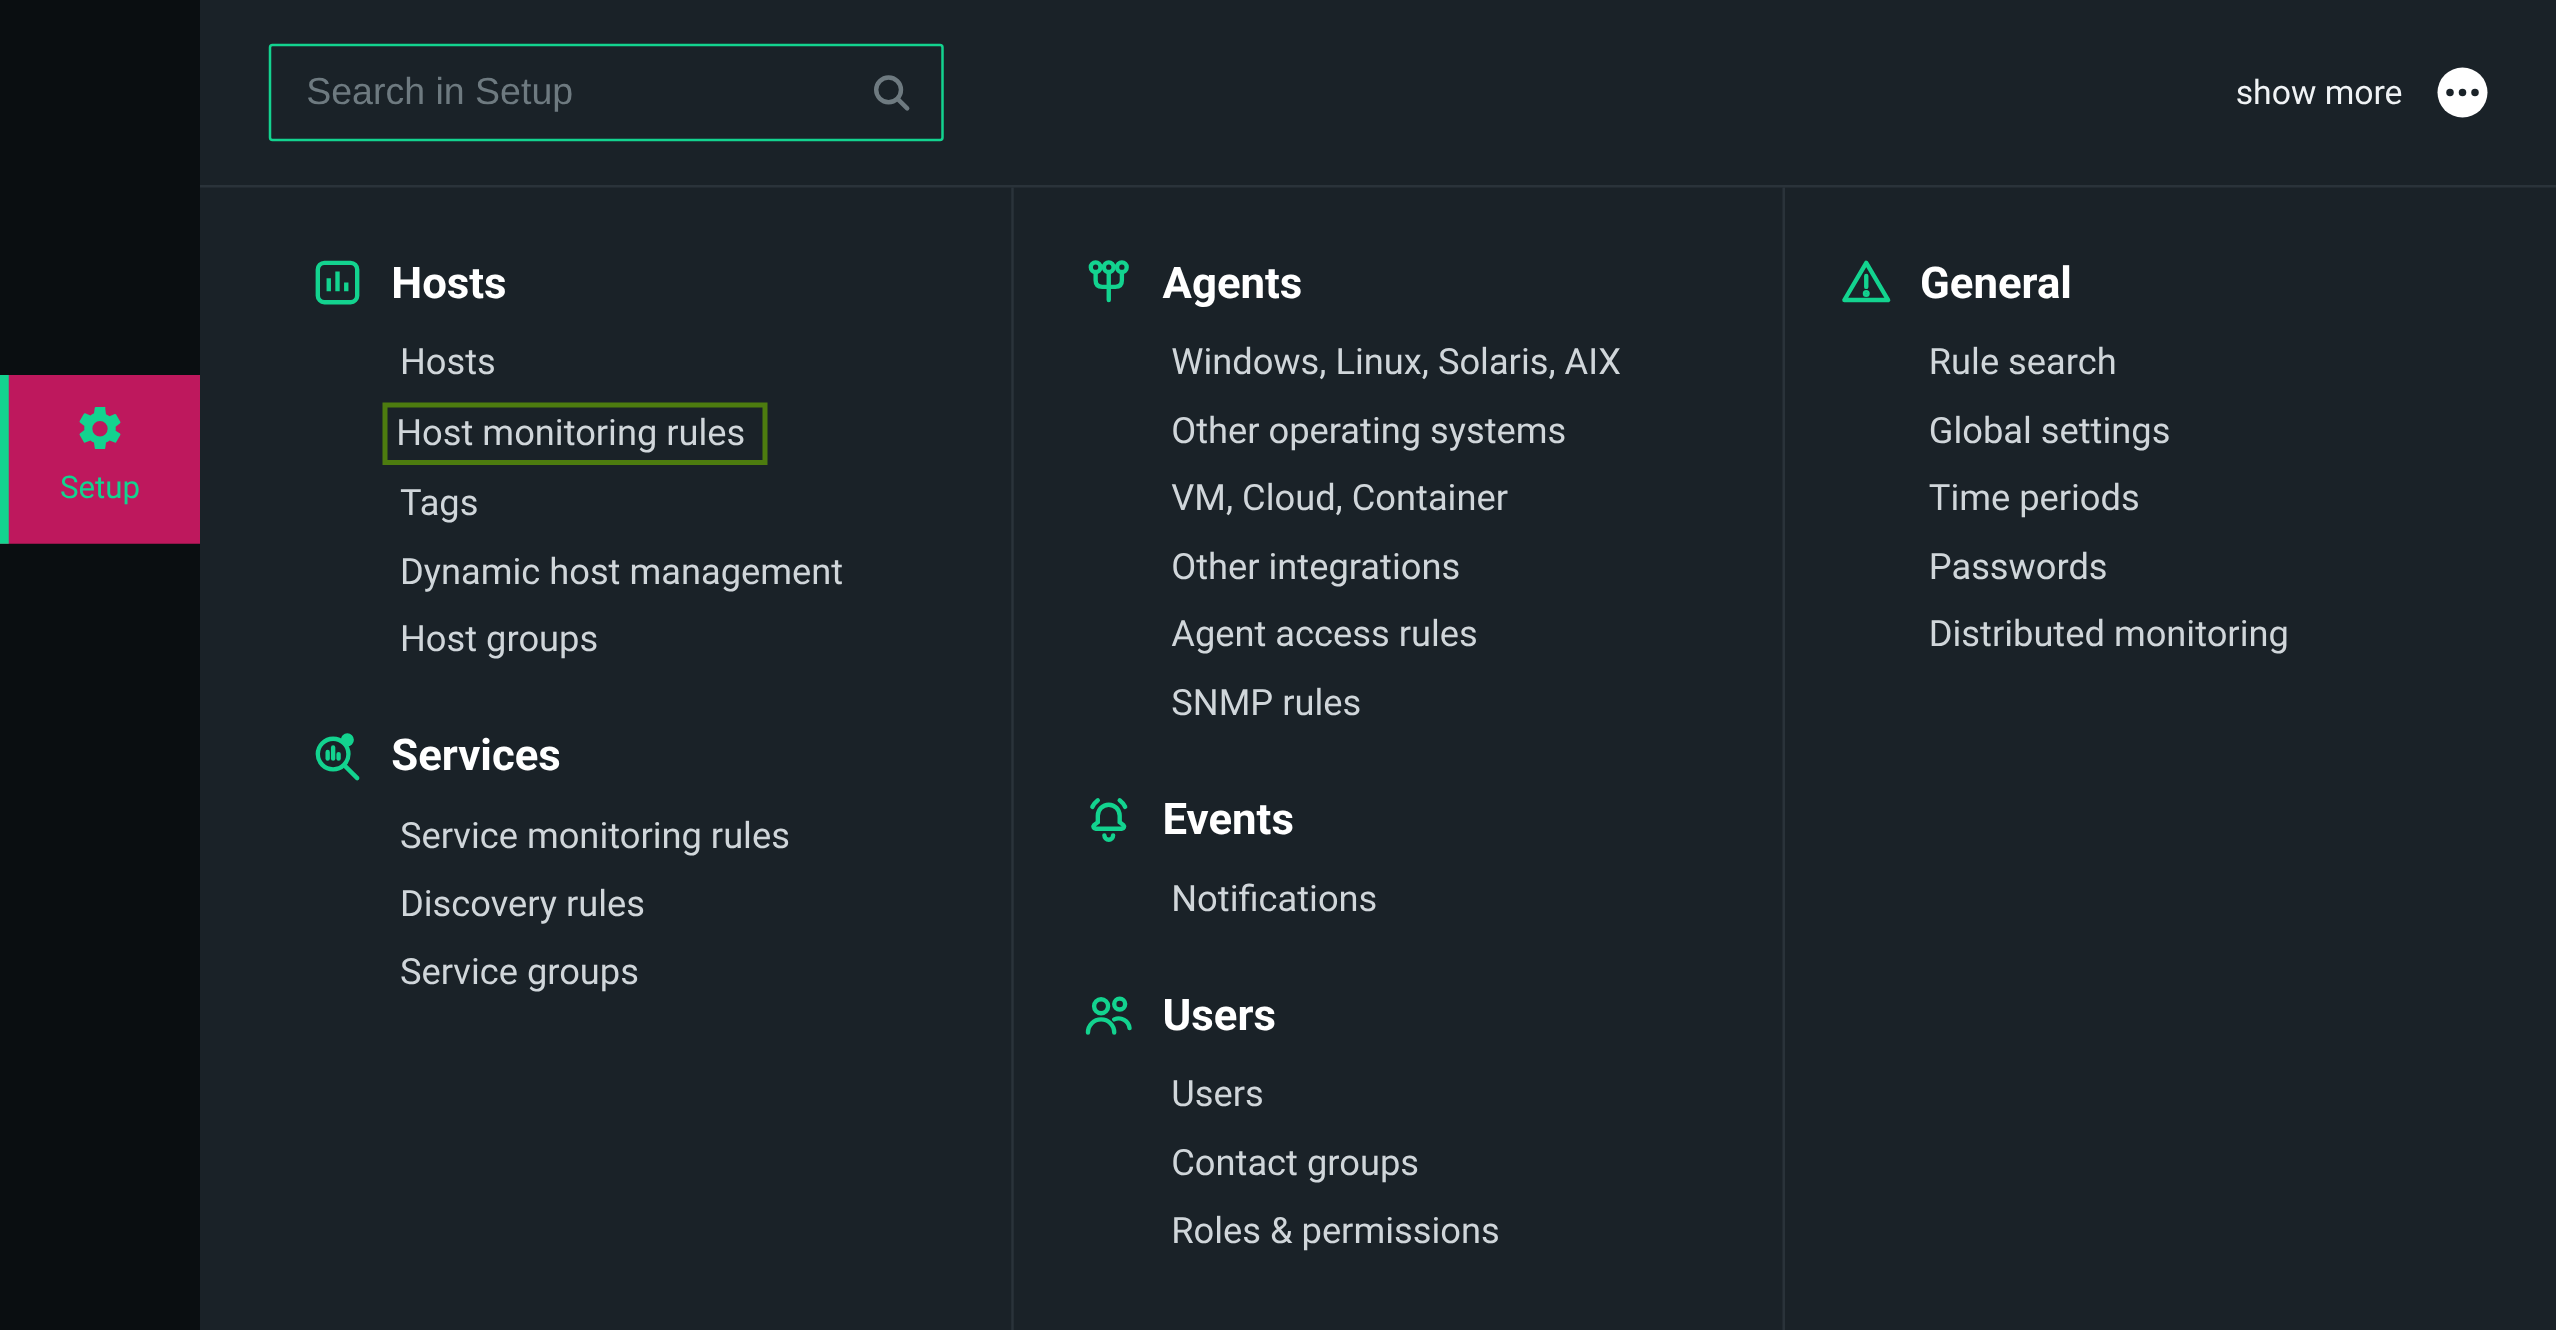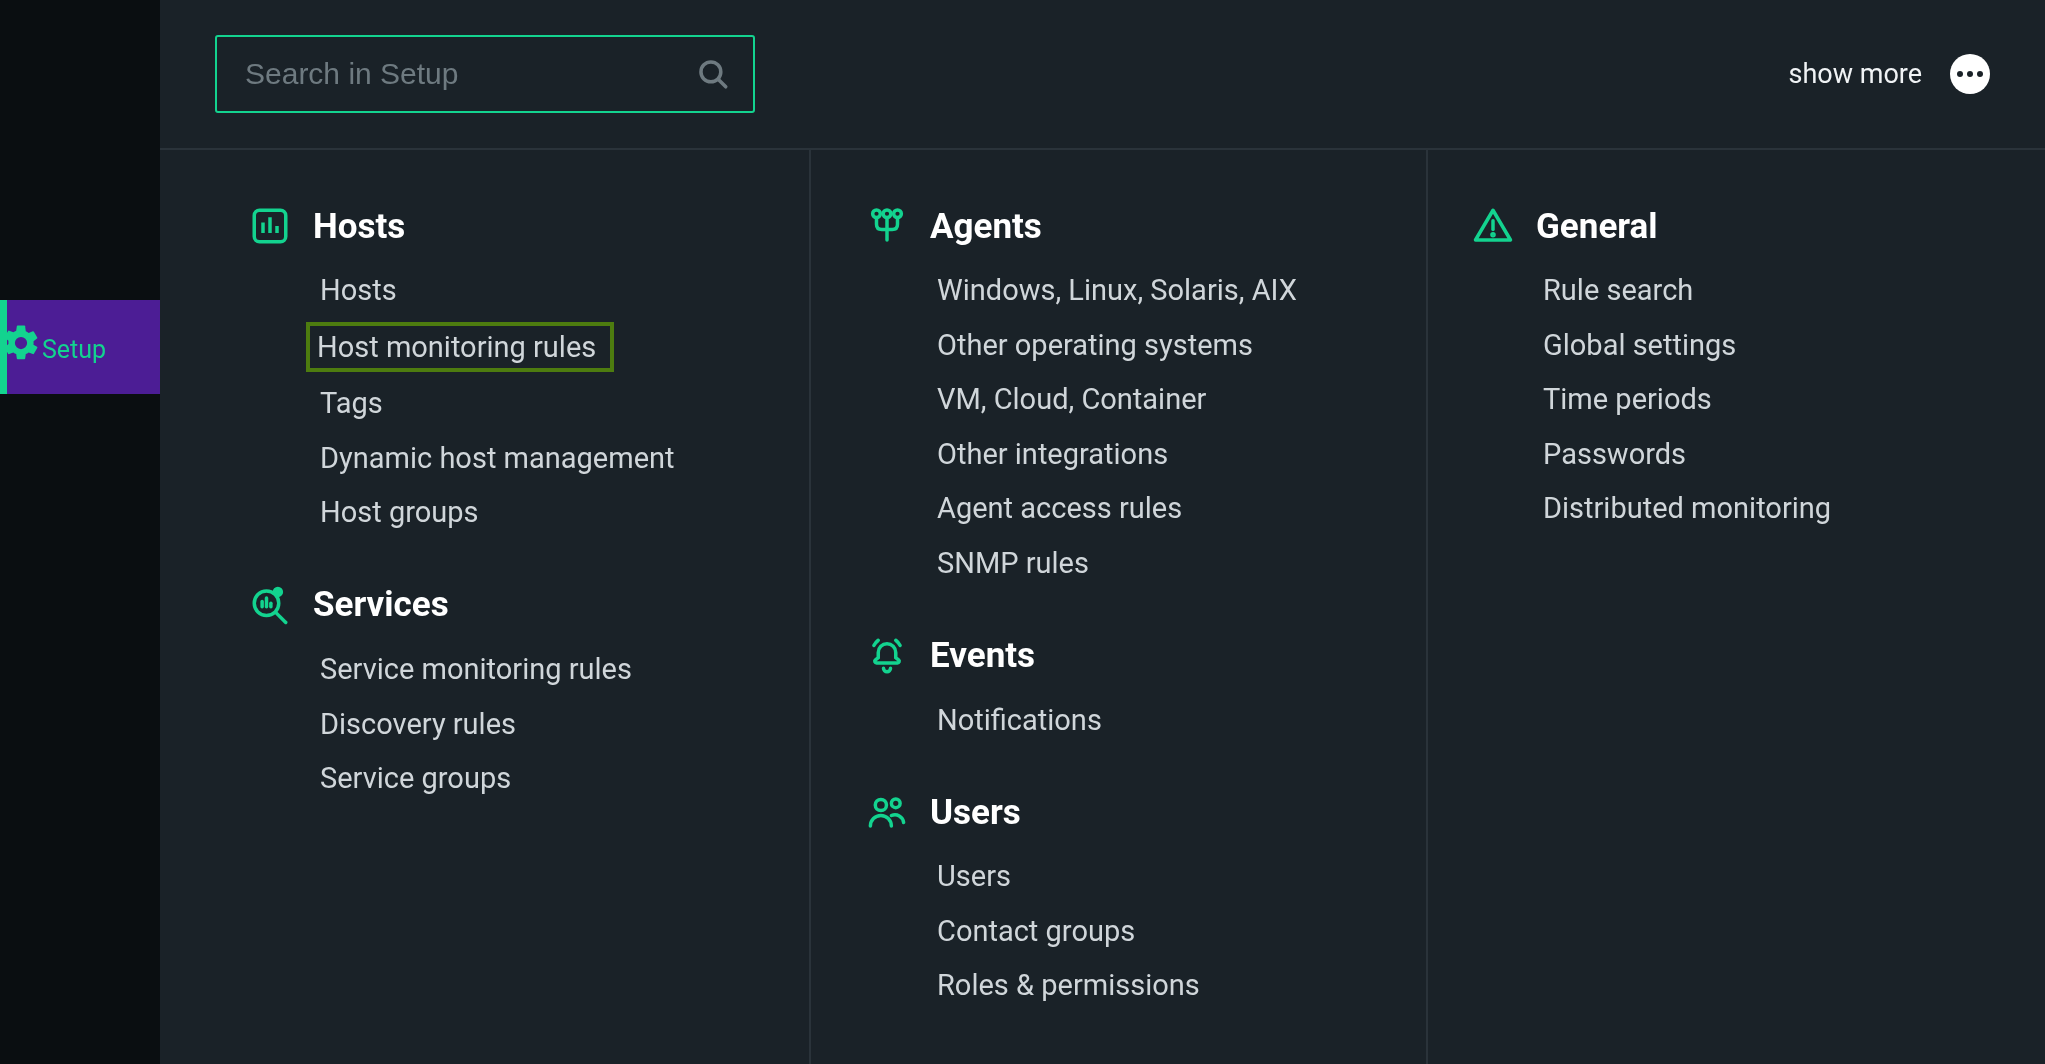--- a/index.html
+++ b/index.html
@@ -17,24 +17,24 @@
   .nav-rail {
     width: 160px;
     background: #0a0e11;
     display: flex;
     flex-direction: column;
     align-items: stretch;
     padding-top: 300px;
   }
   .nav-rail-item {
     display: flex;
-    flex-direction: row;
+    flex-direction: column;
     align-items: center;
     padding: 22px 0 30px 0;
-    background: #4c1d95;
+    background: #be185d;
     position: relative;
   }
   .nav-rail-item::before {
     content: "";
     position: absolute;
     left: 0; top: 0; bottom: 0;
     width: 7px;
     background: #13d38f;
   }
   .nav-rail-item .icon { width: 42px; height: 42px; }

